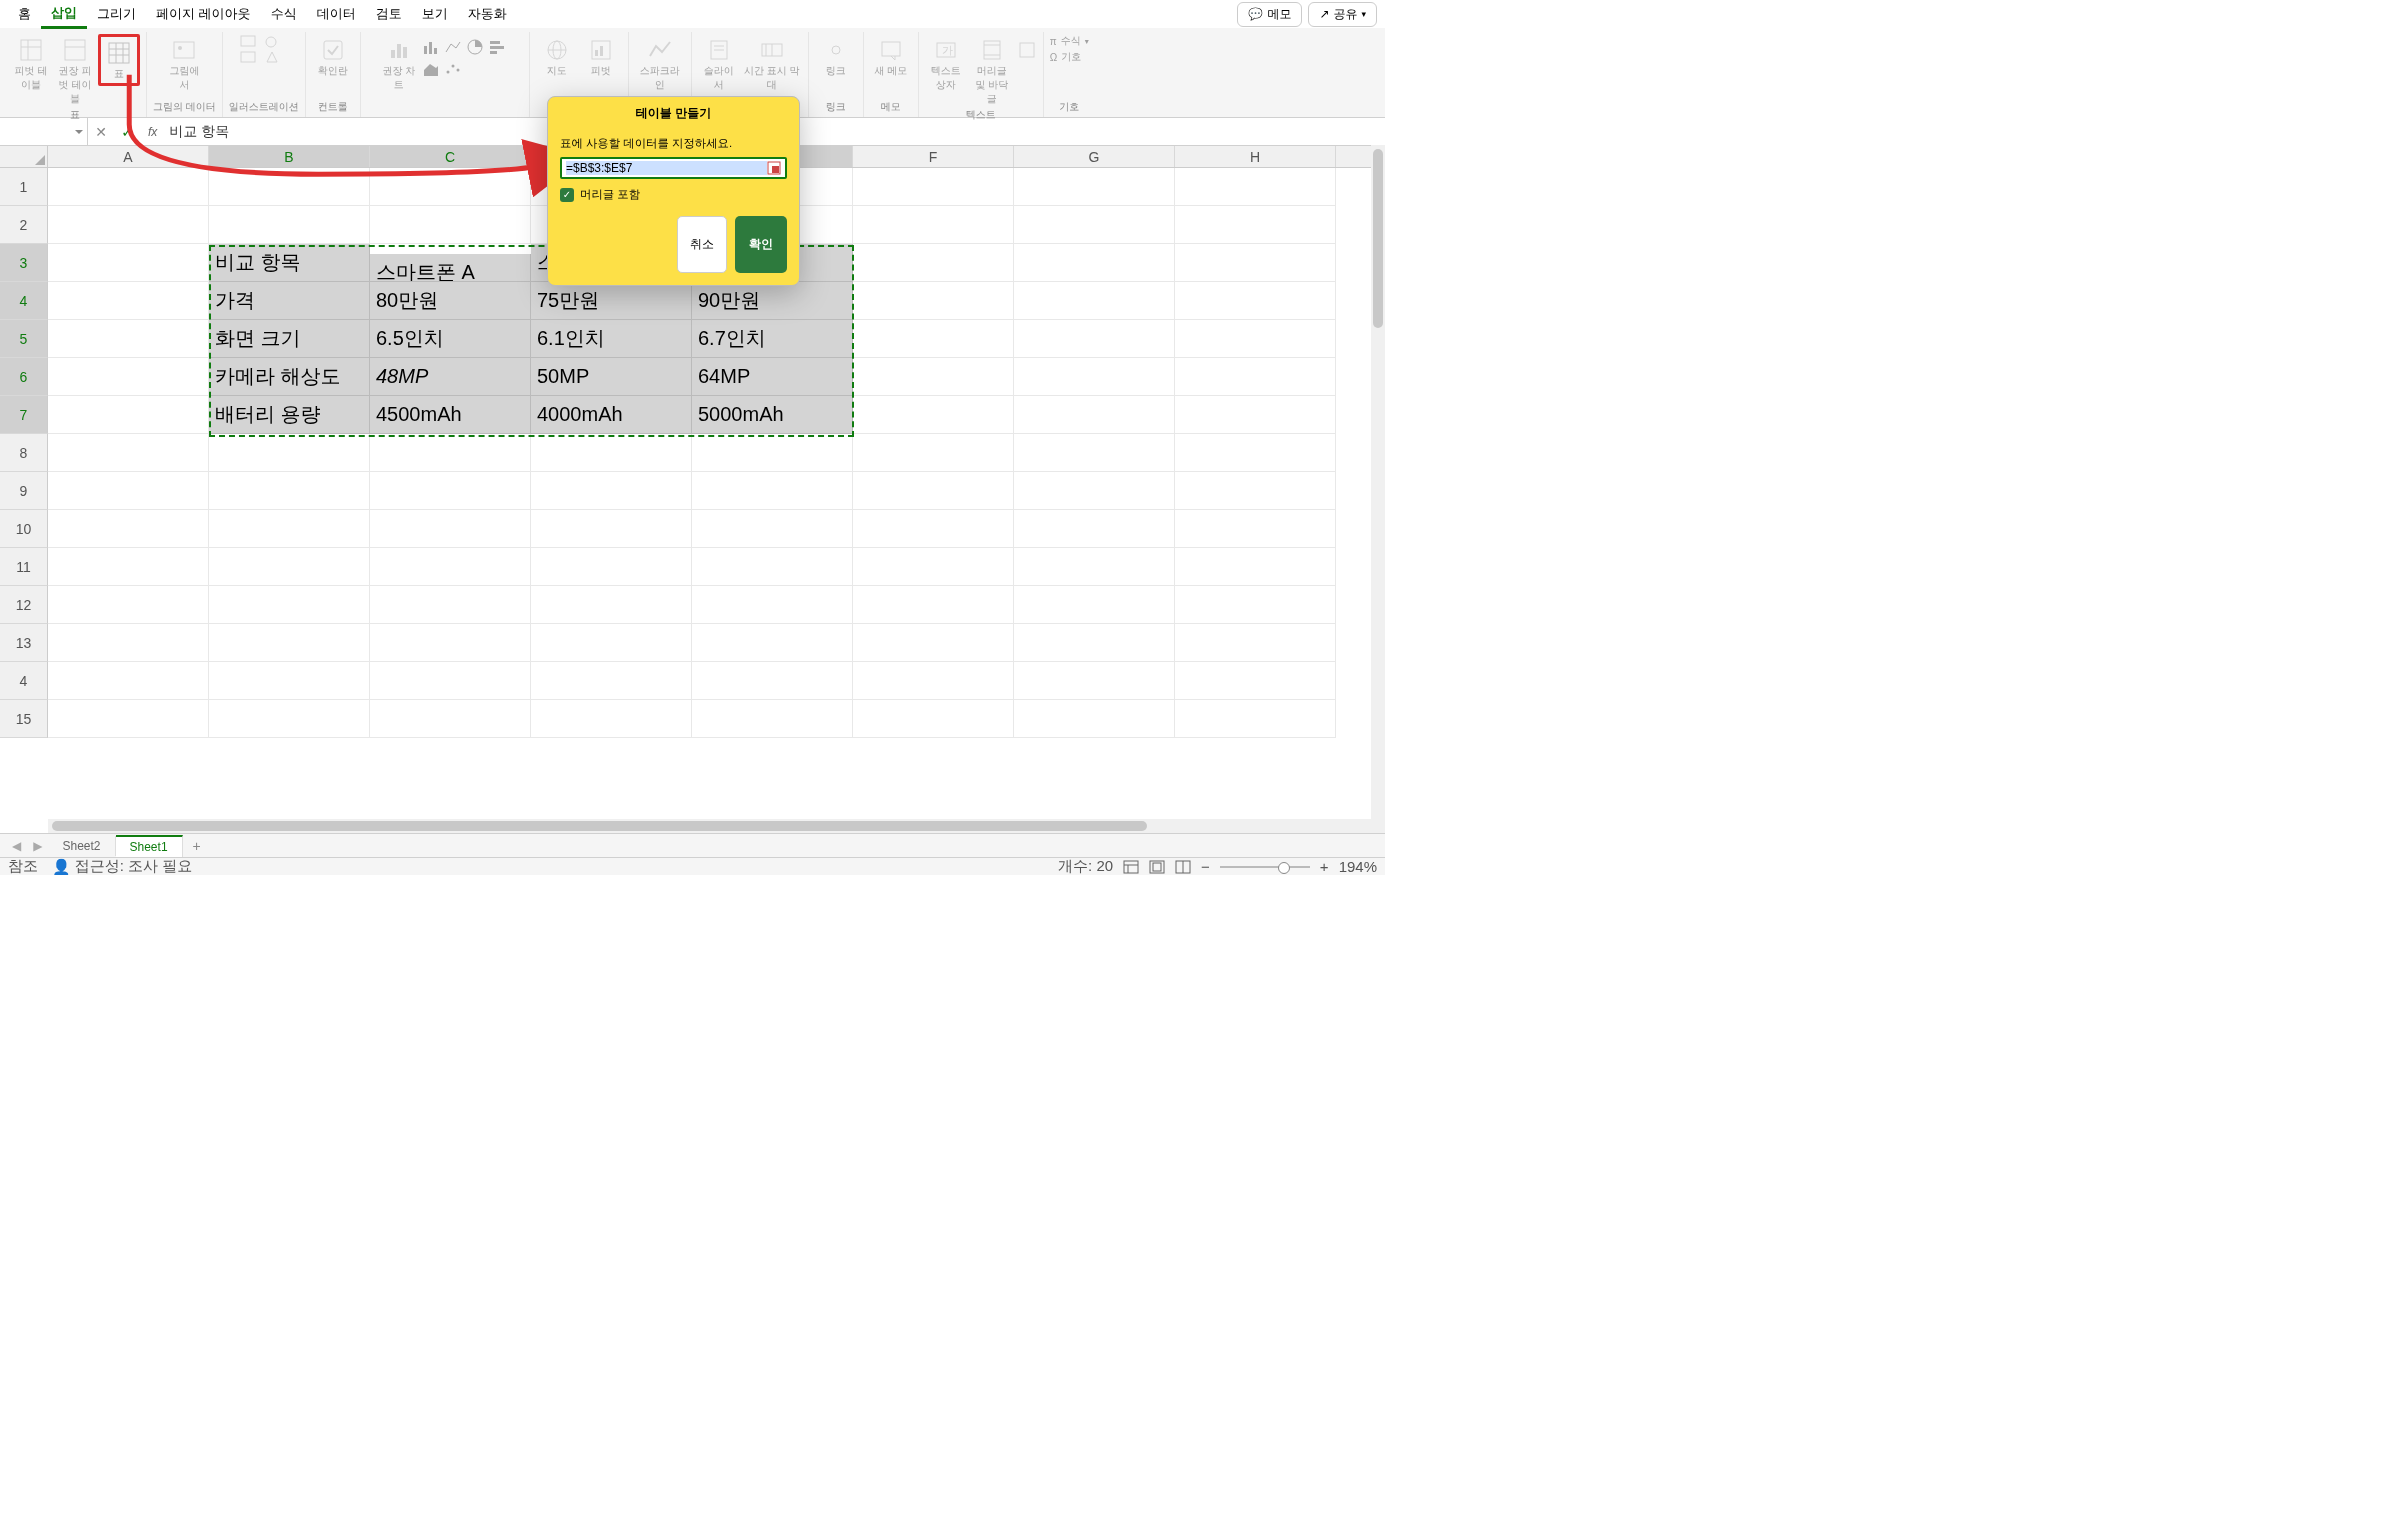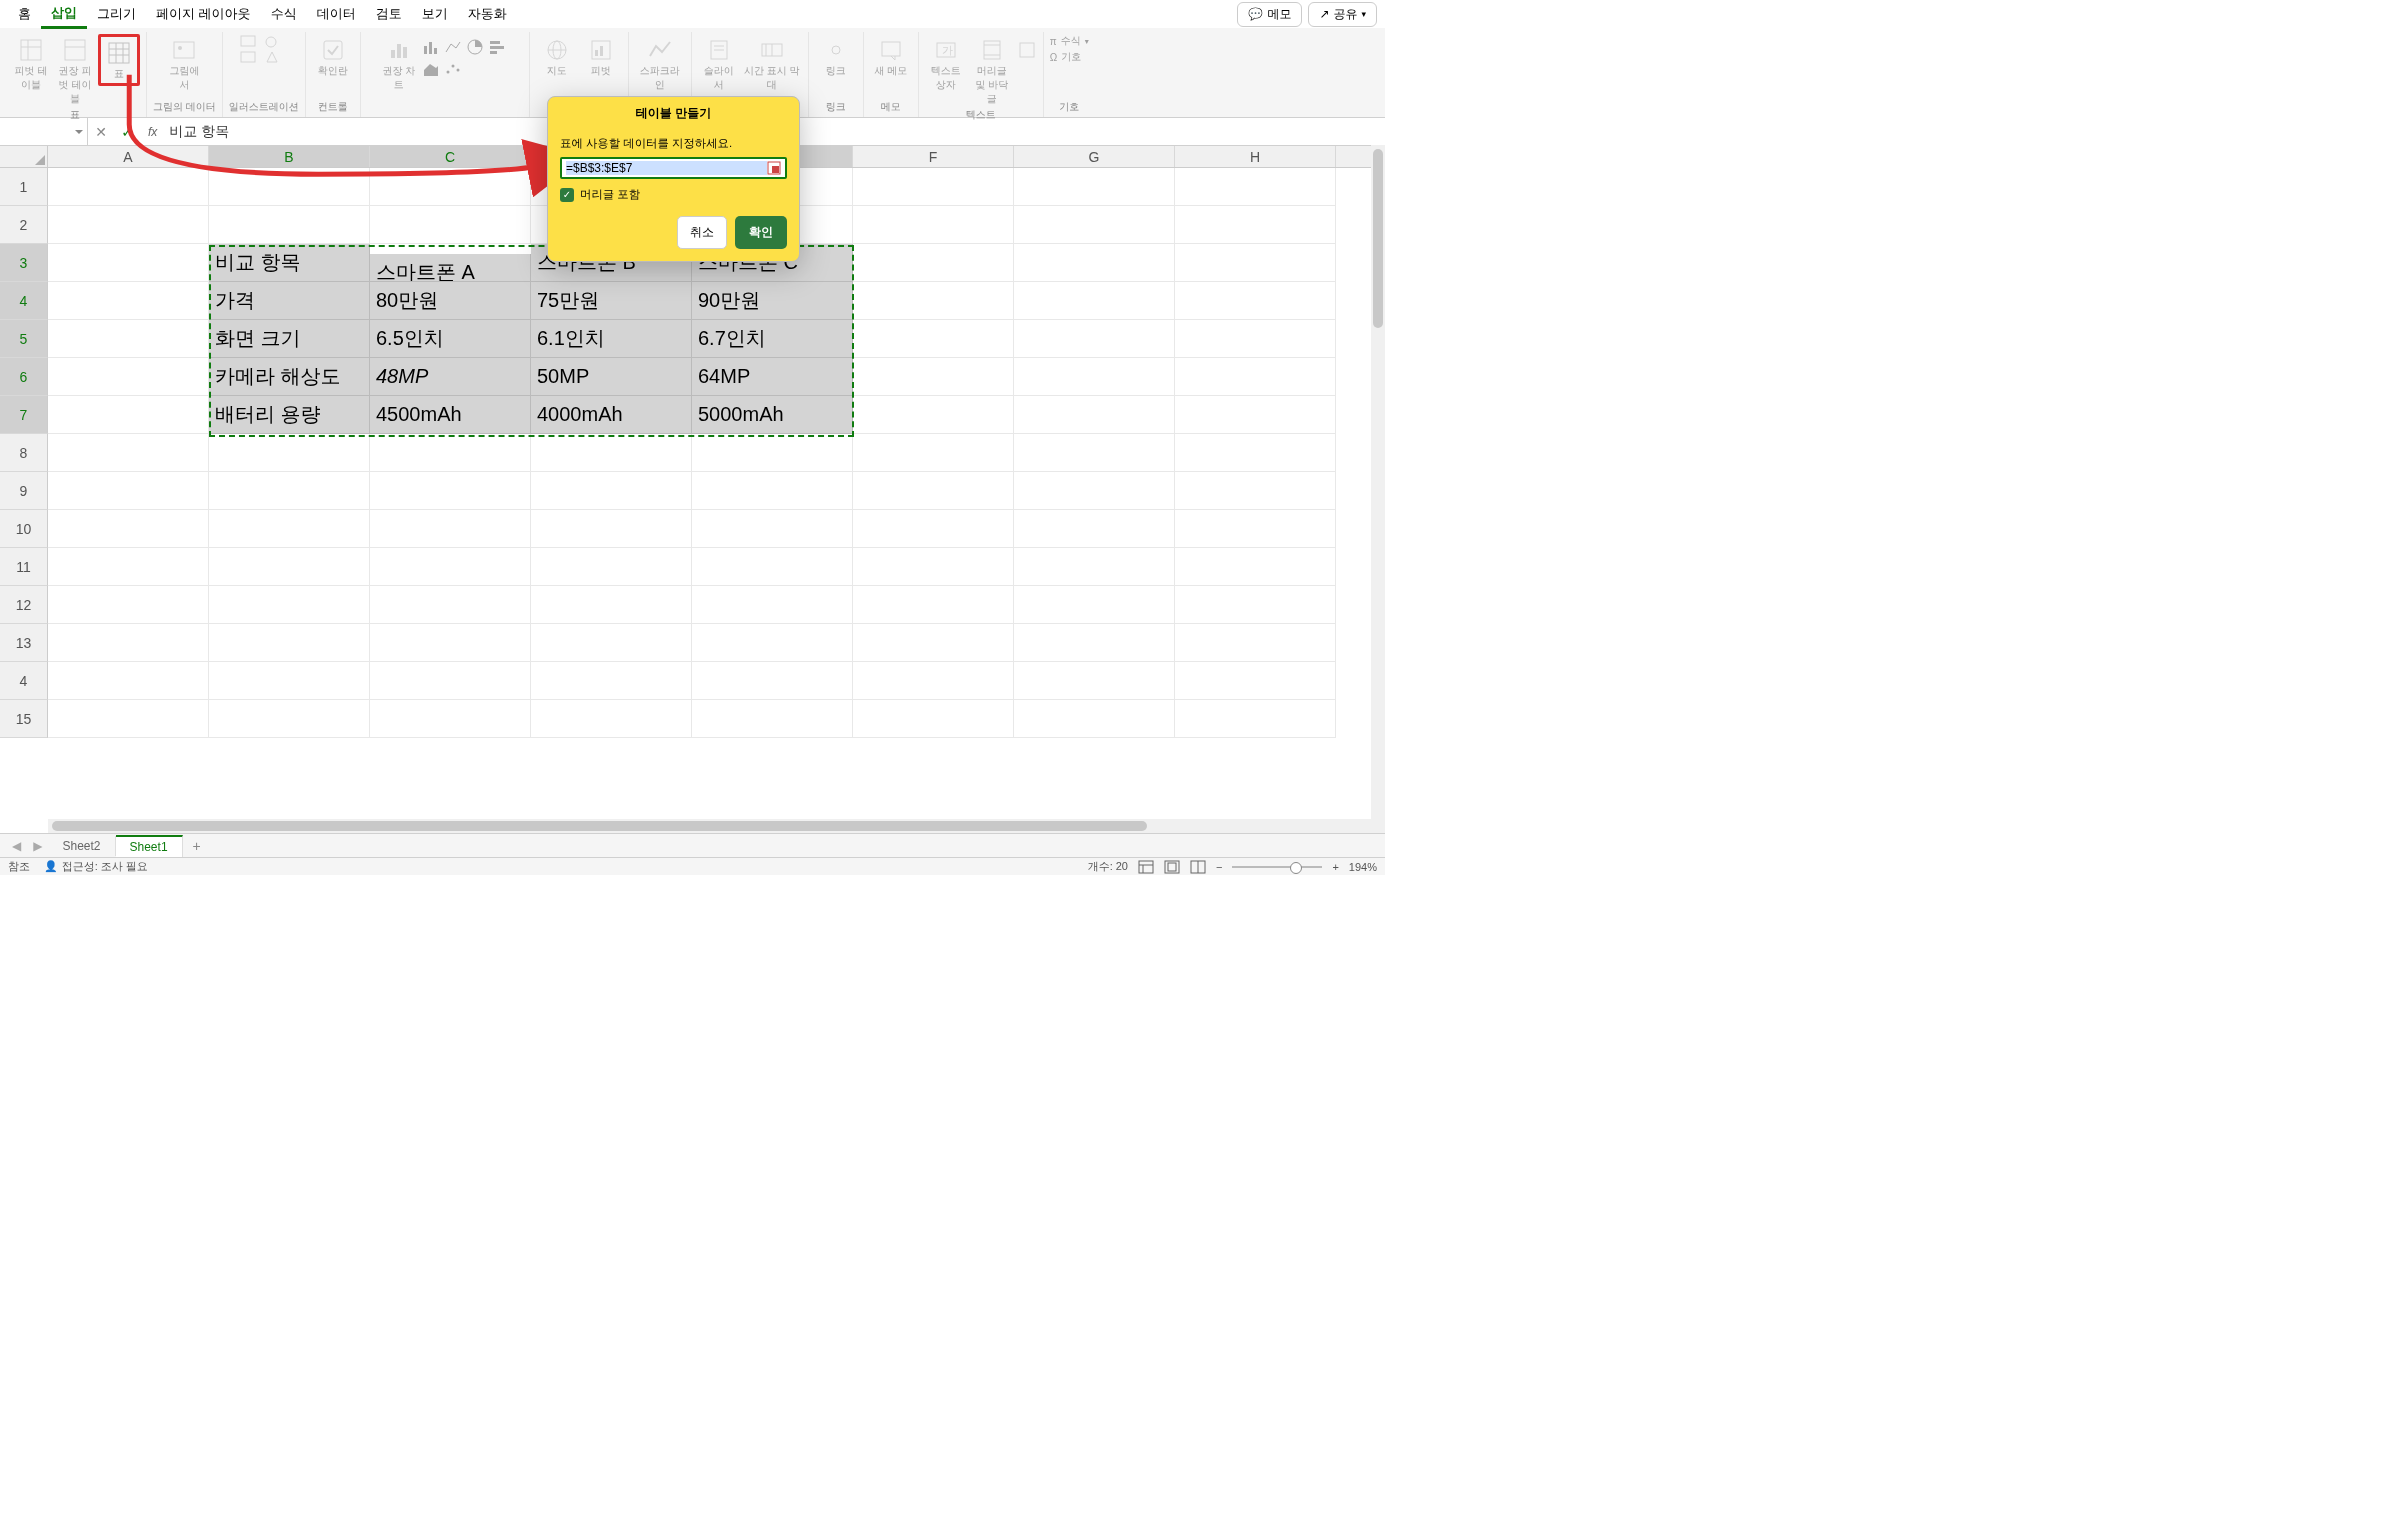--- a/index.html
+++ b/index.html
@@ -53,34 +53,34 @@
 .dialog { position: absolute; left: 547px; top: 96px; width: 253px; background: #fde047; border: 1px solid #bbb; border-radius: 8px; box-shadow: 0 8px 30px rgba(0,0,0,0.25); z-index: 10; }
 .dialog-title { text-align: center; font-size: 12px; font-weight: 600; padding: 8px; }
 .dialog-body { padding: 6px 12px 12px; font-size: 11.4px; }
 .dialog-input-wrap { display: flex; border: 2px solid #107c10; border-radius: 2px; background: #fff; margin: 6px 0; padding: 2px 4px; align-items: center; }
 .dialog-input { flex: 1; font-size: 12px; }
 .range-icon { width: 14px; height: 14px; }
 .check-row { display: flex; align-items: center; gap: 6px; margin: 8px 0 14px; }
 .checkbox { width: 14px; height: 14px; background: #2d7a3d; border-radius: 3px; color: #fff; display: flex; align-items: center; justify-content: center; font-size: 10px; }
 .dialog-btns { display: flex; justify-content: flex-end; gap: 8px; }
 .btn-cancel { background: #fff; border: 1px solid #ccc; border-radius: 5px; padding: 4px 12px; font-size: 12px; }
-.btn-ok { background: #2d7a3d; color: #fff; border: none; border-radius: 5px; padding: 8px 14px; font-size: 12px; font-weight: 600; }
+.btn-ok { background: #2d7a3d; color: #fff; border: none; border-radius: 5px; padding: 20px 14px; font-size: 12px; font-weight: 600; }
 
 
 .arrow-svg { position: absolute; left: 119px; top: 35px; z-index: 5; pointer-events: none; }
 
 
 .sheet-tabs { position: absolute; bottom: 18px; left: 0; right: 0; height: 24px; background: #f5f5f5; border-top: 1px solid #d0d0d0; display: flex; align-items: center; font-size: 12px; padding-left: 6px; }
 .nav-arrow { padding: 0 6px; color: #aaa; }
 .sheet-tab { padding: 3px 14px; border-right: 1px solid #ddd; color: #666; }
 .sheet-tab.active { background: #fff; color: #107c10; border-top: 2px solid #107c10; font-weight: 500; }
 .add-sheet { padding: 0 10px; color: #888; font-size: 14px; }
 
 
-.status-bar { position: absolute; bottom: 0; left: 0; right: 0; height: 18px; background: #f5f5f5; border-top: 1px solid #d0d0d0; display: flex; align-items: center; font-size: 11px; color: #555; padding: 0 8px; }
+.status-bar { position: absolute; bottom: 0; left: 0; right: 0; height: 18px; background: #f5f5f5; border-top: 1px solid #d0d0d0; display: flex; align-items: center; font-size: 15px; color: #555; padding: 0 8px; }
 .status-right { margin-left: auto; display: flex; align-items: center; gap: 10px; }
 .zoom-slider { width: 90px; height: 2px; background: #bbb; position: relative; }
 .zoom-slider::after { content: ""; position: absolute; left: 58px; top: -4px; width: 10px; height: 10px; border-radius: 50%; background: #fff; border: 1px solid #888; }
 
 
 .vscroll { position: absolute; right: 0; top: 145px; width: 14px; bottom: 42px; background: #f0f0f0; }
 .vthumb { position: absolute; top: 4px; left: 2px; right: 2px; height: 179px; background: #c8c8c8; border-radius: 5px; }
 .hscroll { position: absolute; bottom: 42px; left: 48px; right: 14px; height: 14px; background: #f0f0f0; }
 .hthumb { position: absolute; left: 4px; top: 2px; bottom: 2px; width: 1095px; background: #c8c8c8; border-radius: 5px; }
 </style>

